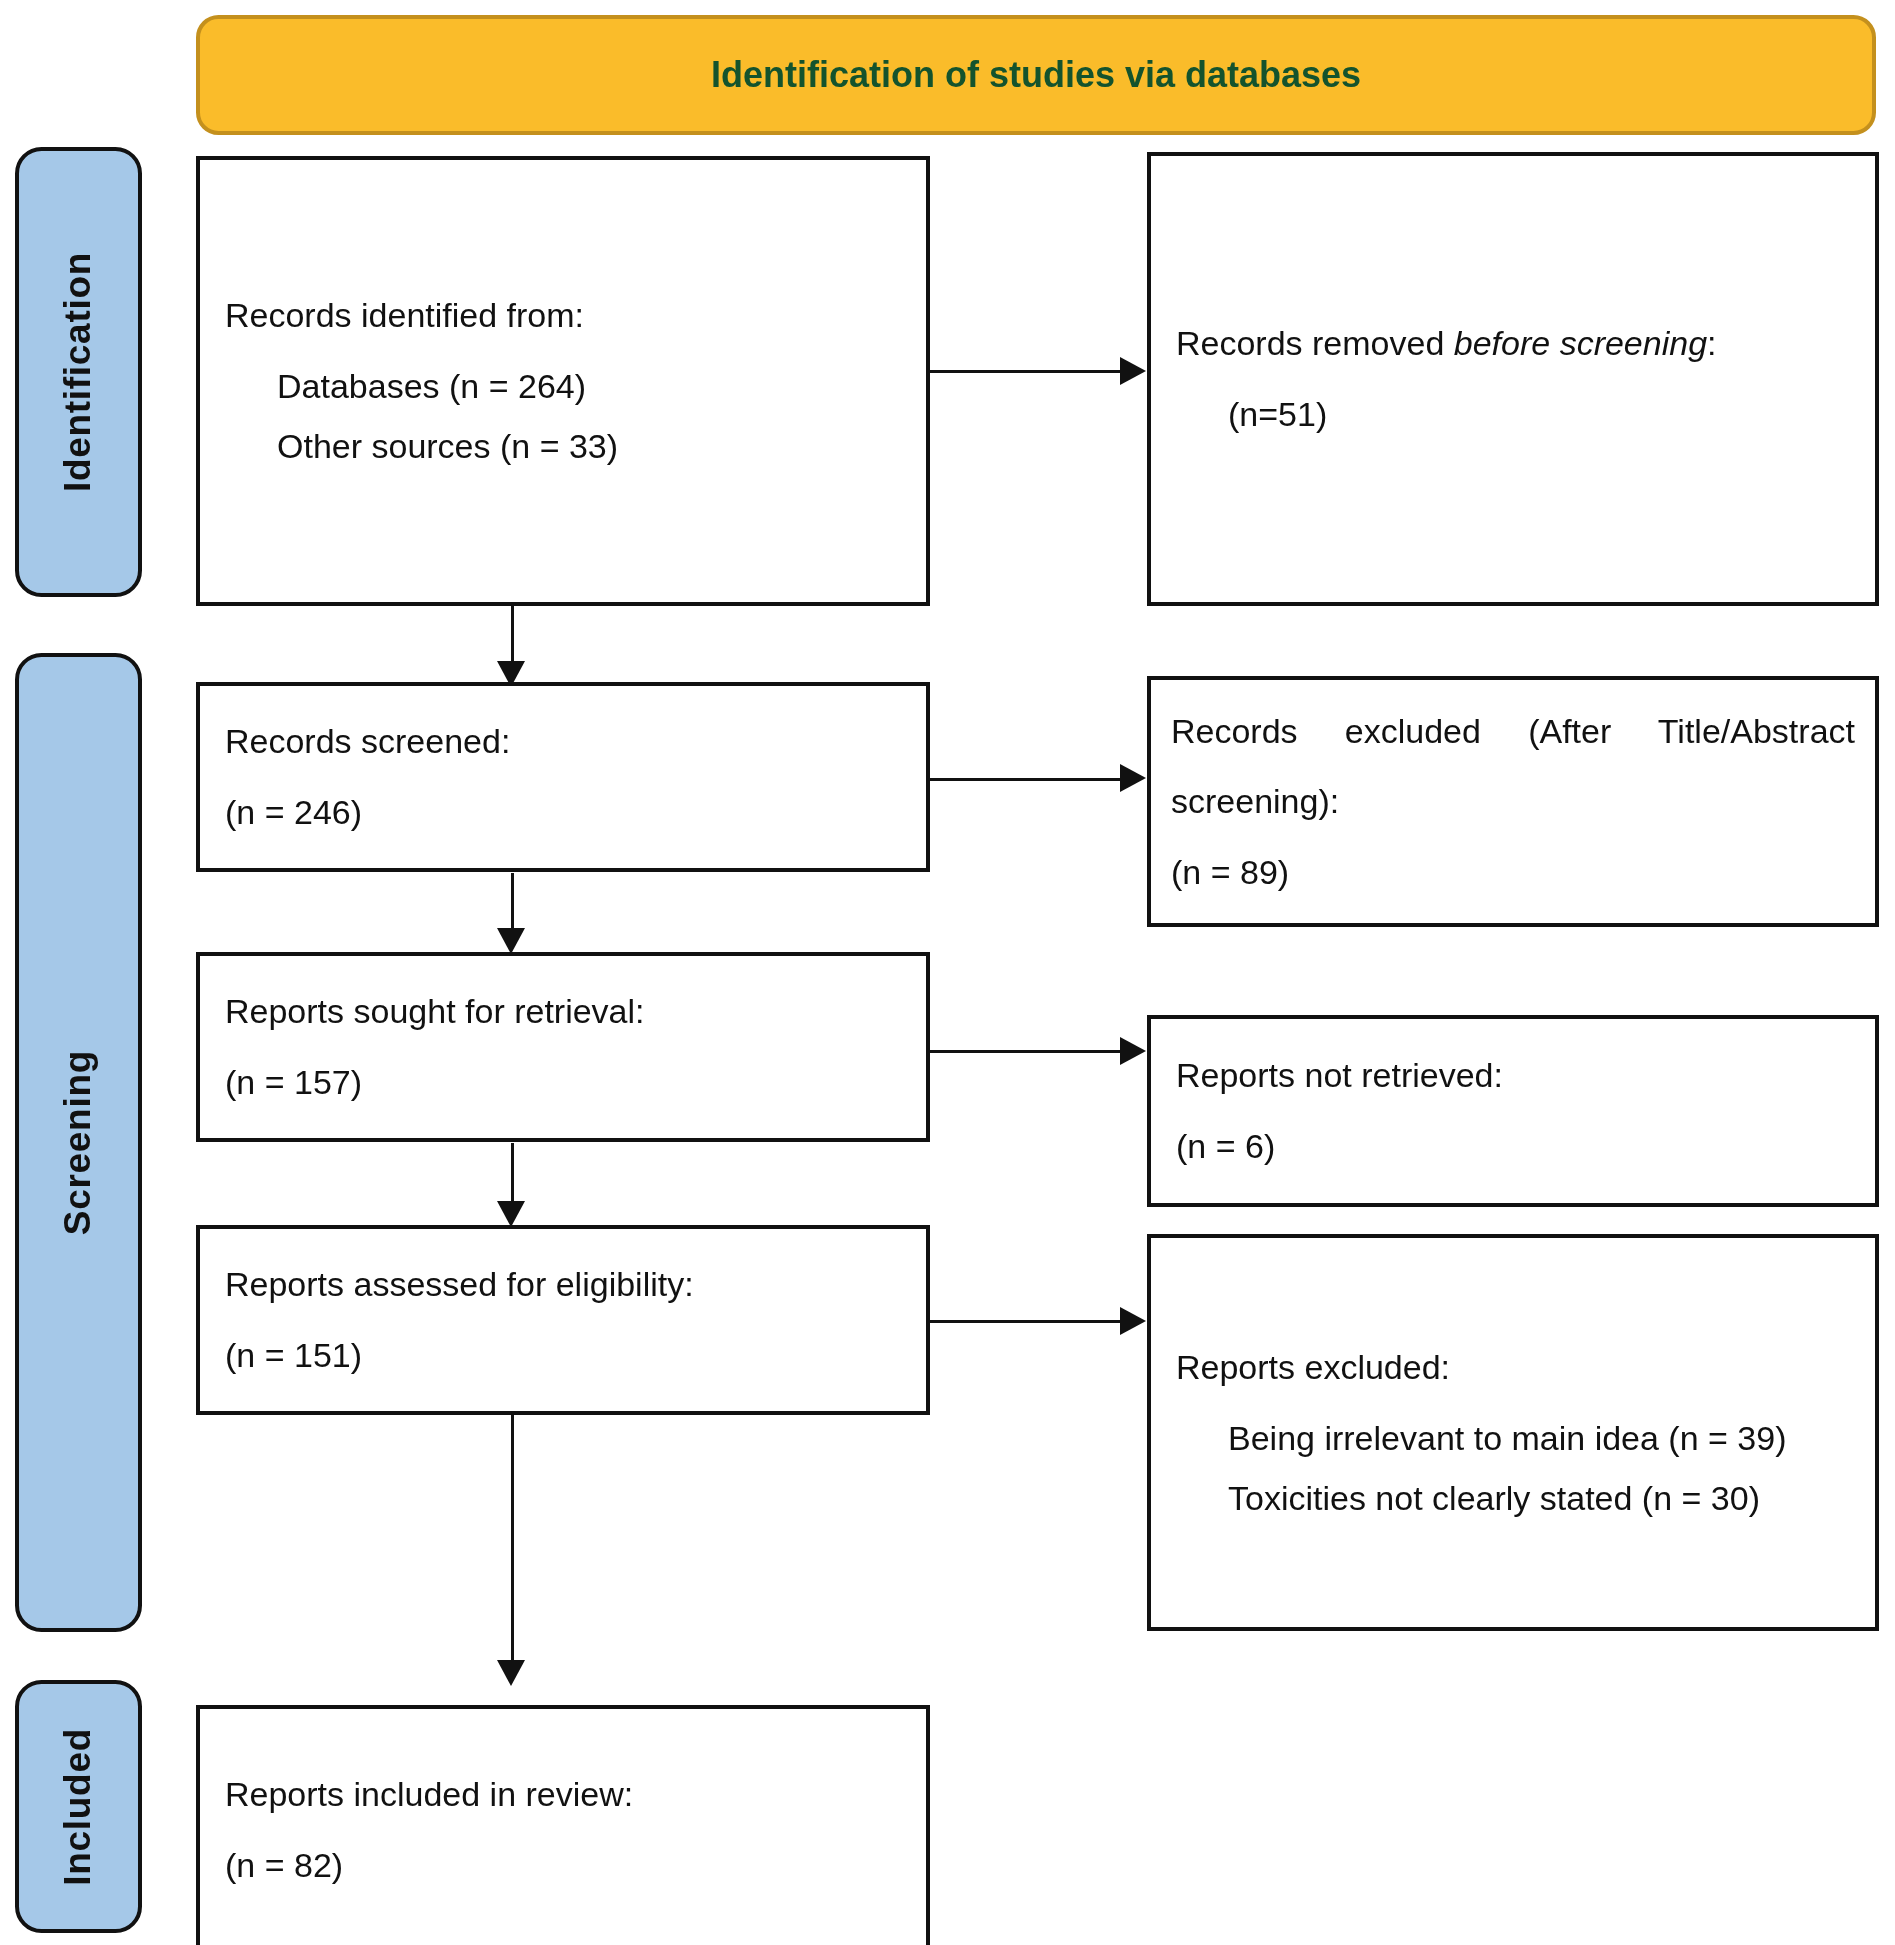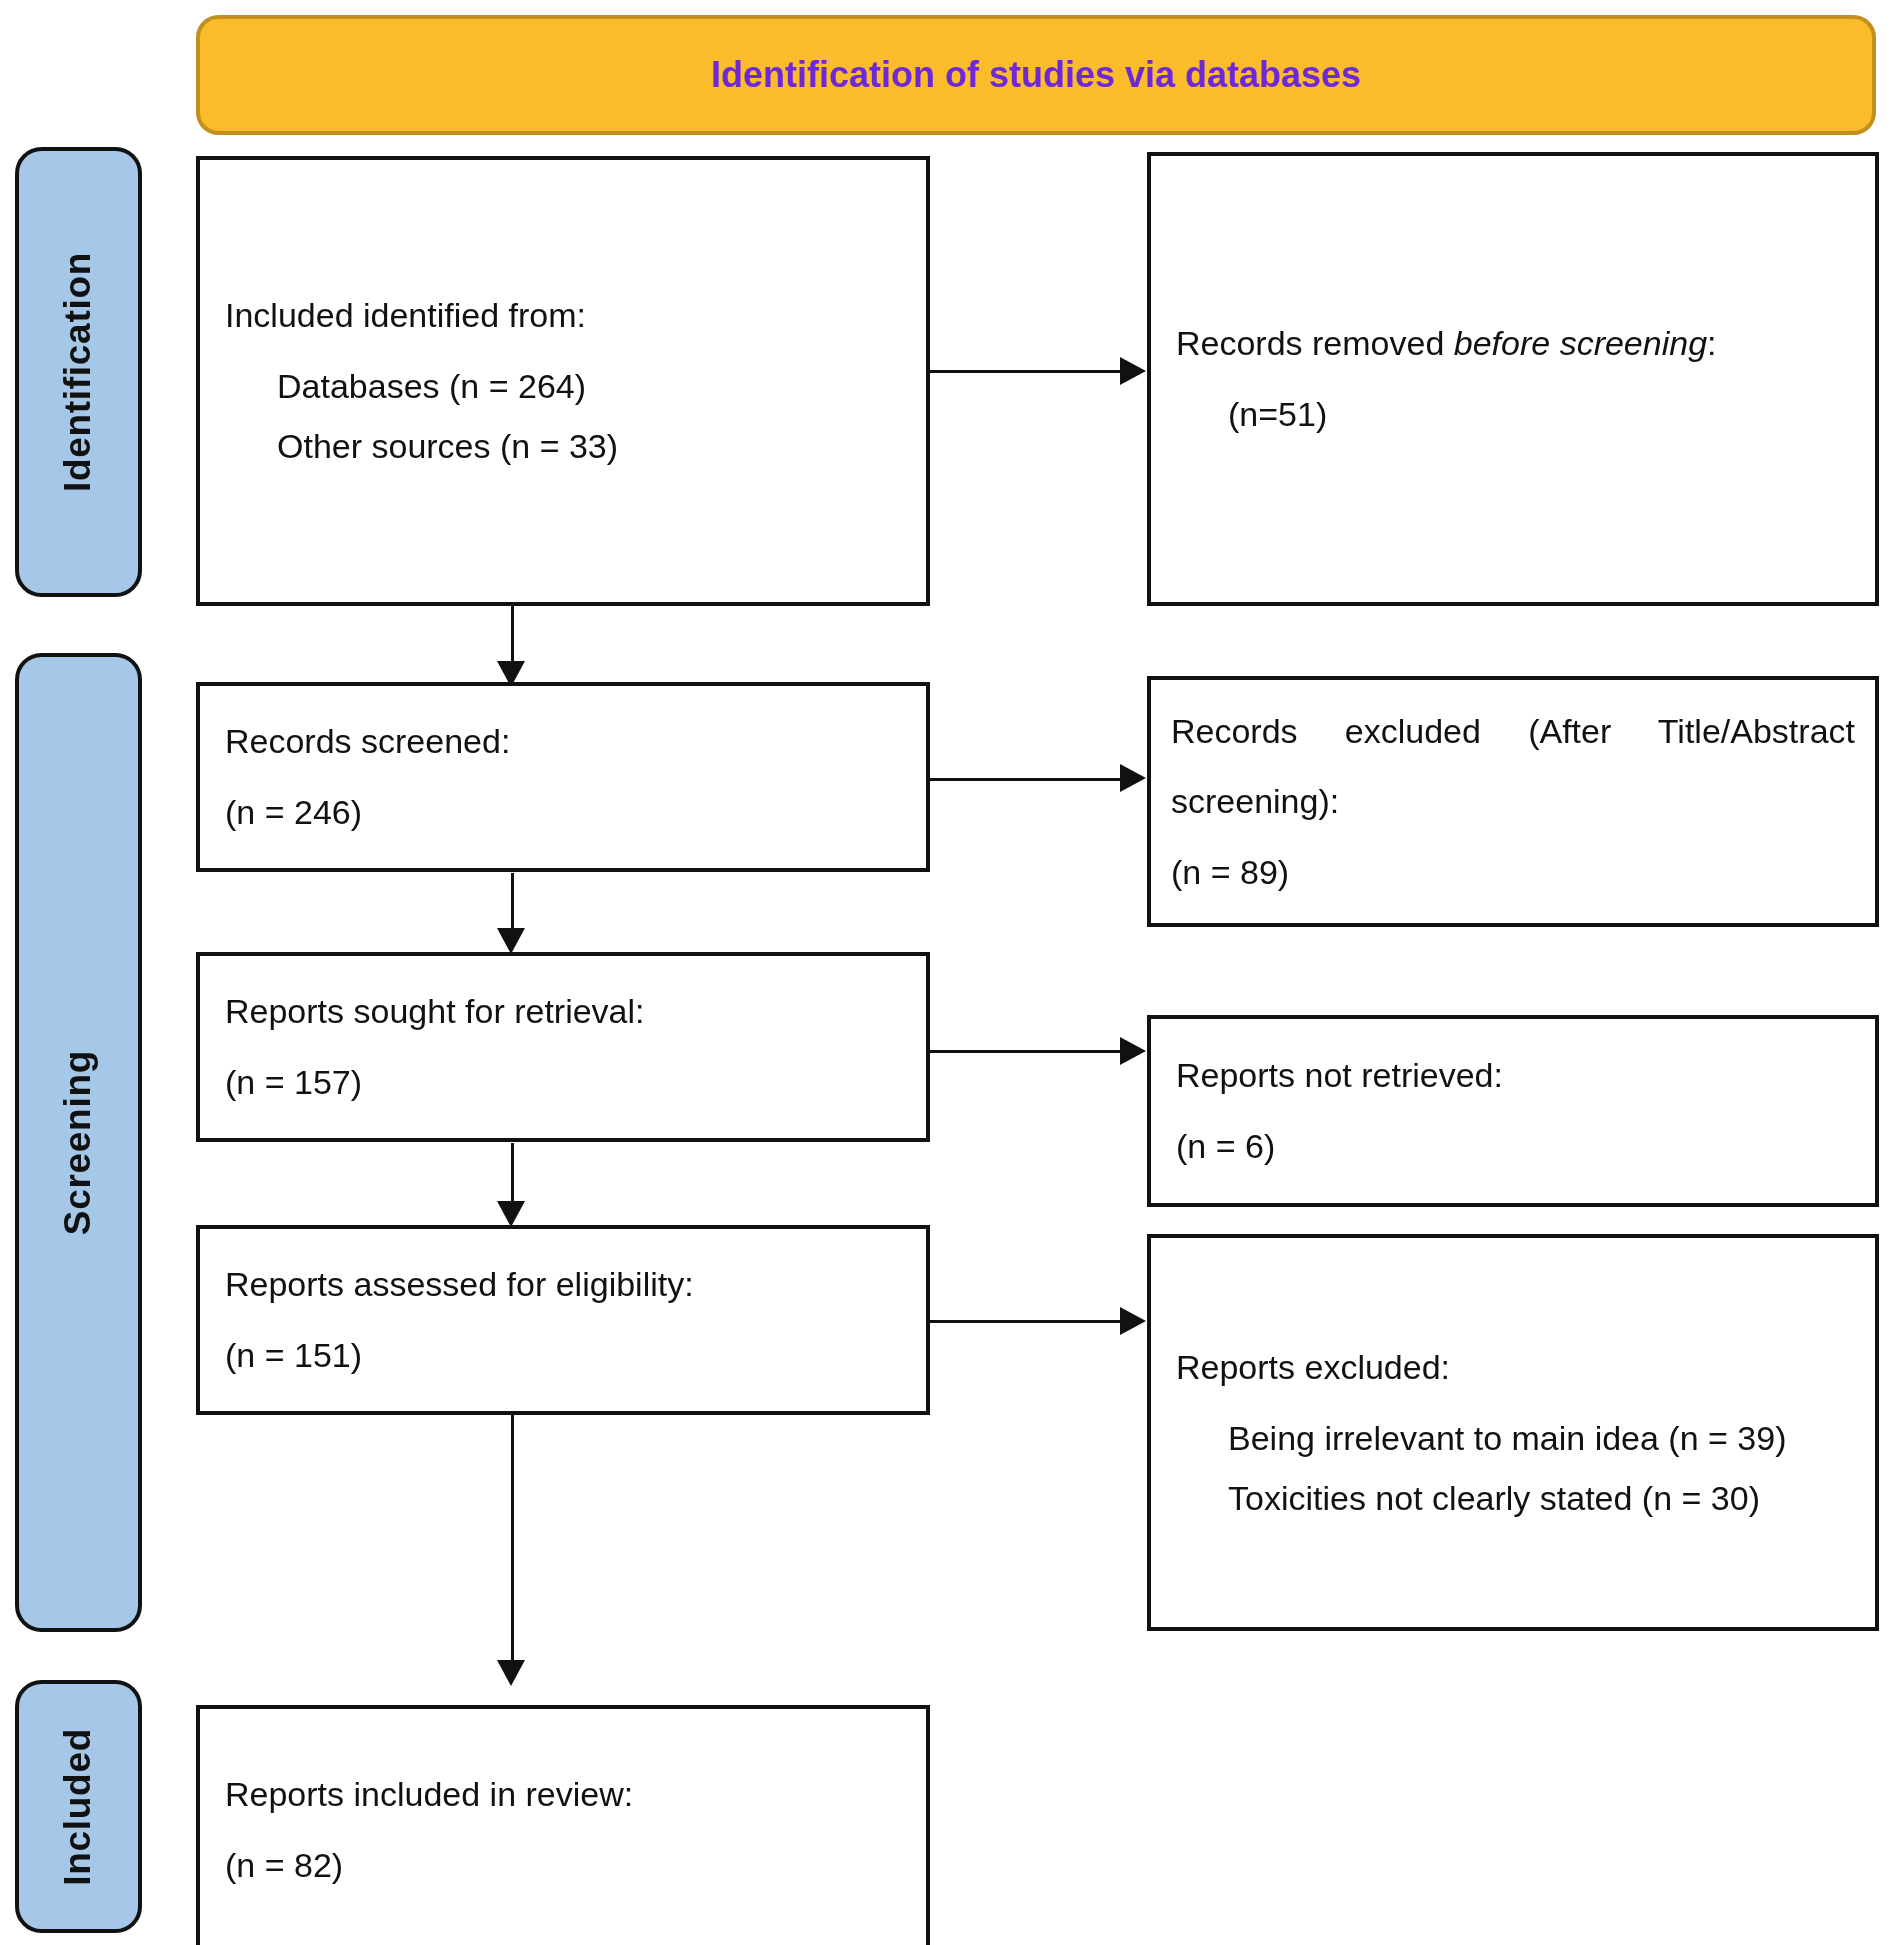--- a/index.html
+++ b/index.html
@@ -47,21 +47,21 @@
     border: 4px solid #c4901d;
     border-radius: 22.5px;
     box-sizing: border-box;
     display: flex;
     align-items: center;
     justify-content: center;
   }
   .banner-title {
     font-weight: bold;
     font-size: 36px;
-    color: #6d28d9;
+    color: #14532d;
     text-align: right;
   }
 
   
   .box {
     position: absolute;
     background: #ffffff;
     border: 4.6px solid #111111;
     box-sizing: border-box;
     display: flex;
@@ -130,21 +130,21 @@
 
   <div class="stage" style="left:14.5px; top:653px; width:127px; height:979px;">
     <span class="stage-label">Screening</span>
   </div>
 
   <div class="stage" style="left:14.5px; top:1680px; width:127px; height:253px;">
     <span class="stage-label">Included</span>
   </div>
 
   <div class="box" style="left:196px; top:156px; width:734px; height:450px;">
-    <div class="line">Included identified from:</div>
+    <div class="line">Records identified from:</div>
     <div class="line indent gap-top">Databases (n = 264)</div>
     <div class="line indent gap-sm">Other sources (n = 33)</div>
   </div>
 
   <div class="box" style="left:1147px; top:152px; width:732px; height:454px;">
     <div class="line"><span>Records removed </span><span class="ital">before screening</span><span>:</span></div>
     <div class="line indent gap-top">(n=51)</div>
   </div>
 
   <div class="hline" style="left:930px; top:370px; width:190px;"></div>

